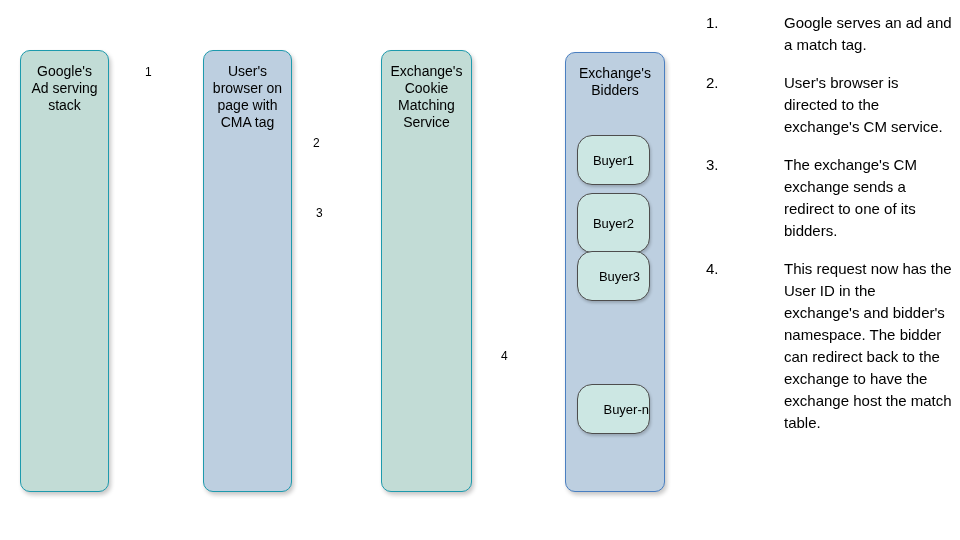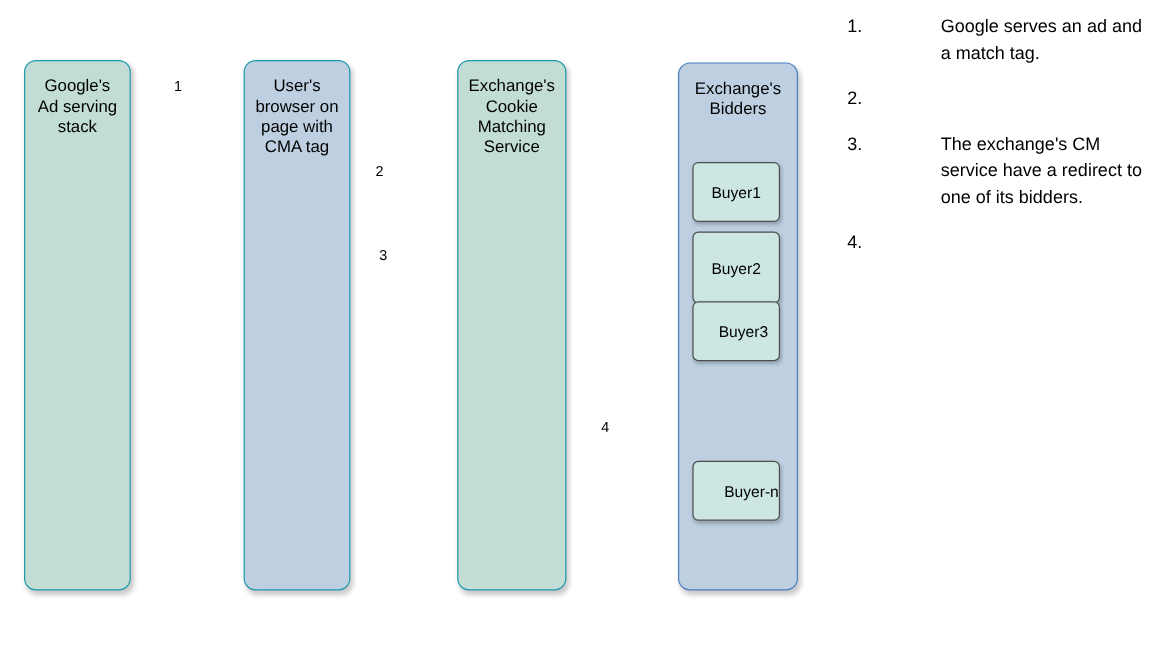--- a/index.html
+++ b/index.html
@@ -51,21 +51,21 @@
   .pillar-title {
     display: block;
     white-space: pre-line;
   }
 
   .buyer {
     position: absolute;
     box-sizing: border-box;
     background: #cce7e3;
     border: 1px solid #4d4d4d;
-    border-radius: 5px;
+    border-radius: 15px;
     font-size: 13px;
     line-height: 15px;
     display: flex;
     align-items: center;
     justify-content: center;
     box-shadow: 1px 2px 3px rgba(0,0,0,0.2);
   }
 
   
   #arrow-layer {
@@ -189,24 +189,26 @@
 
 <div id="legend">
 
   <div class="legend-item">
     <div class="legend-num">1.</div>
     <div class="legend-text">Google serves an ad and a match tag.</div>
   </div>
 
   <div class="legend-item">
     <div class="legend-num">2.</div>
+    <div class="legend-text">User's browser is directed to the exchange's CM service.</div>
   </div>
 
   <div class="legend-item">
     <div class="legend-num">3.</div>
-    <div class="legend-text">The exchange's CM service have a redirect to one of its bidders.</div>
+    <div class="legend-text">The exchange's CM exchange sends a redirect to one of its bidders.</div>
   </div>
 
   <div class="legend-item">
     <div class="legend-num">4.</div>
+    <div class="legend-text">This request now has the User ID in the exchange's and bidder's namespace. The bidder can redirect back to the exchange to have the exchange host the match table.</div>
   </div>
 
 </div>
 
 </body></html>

